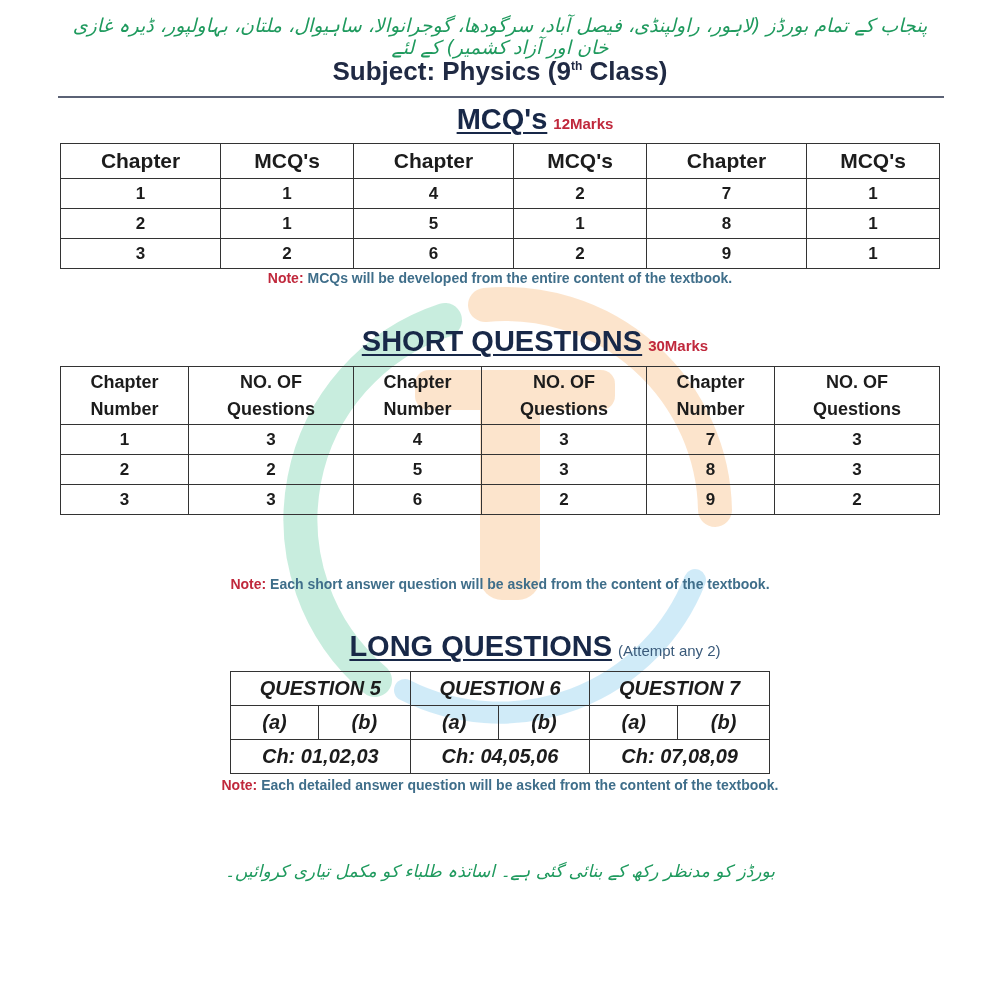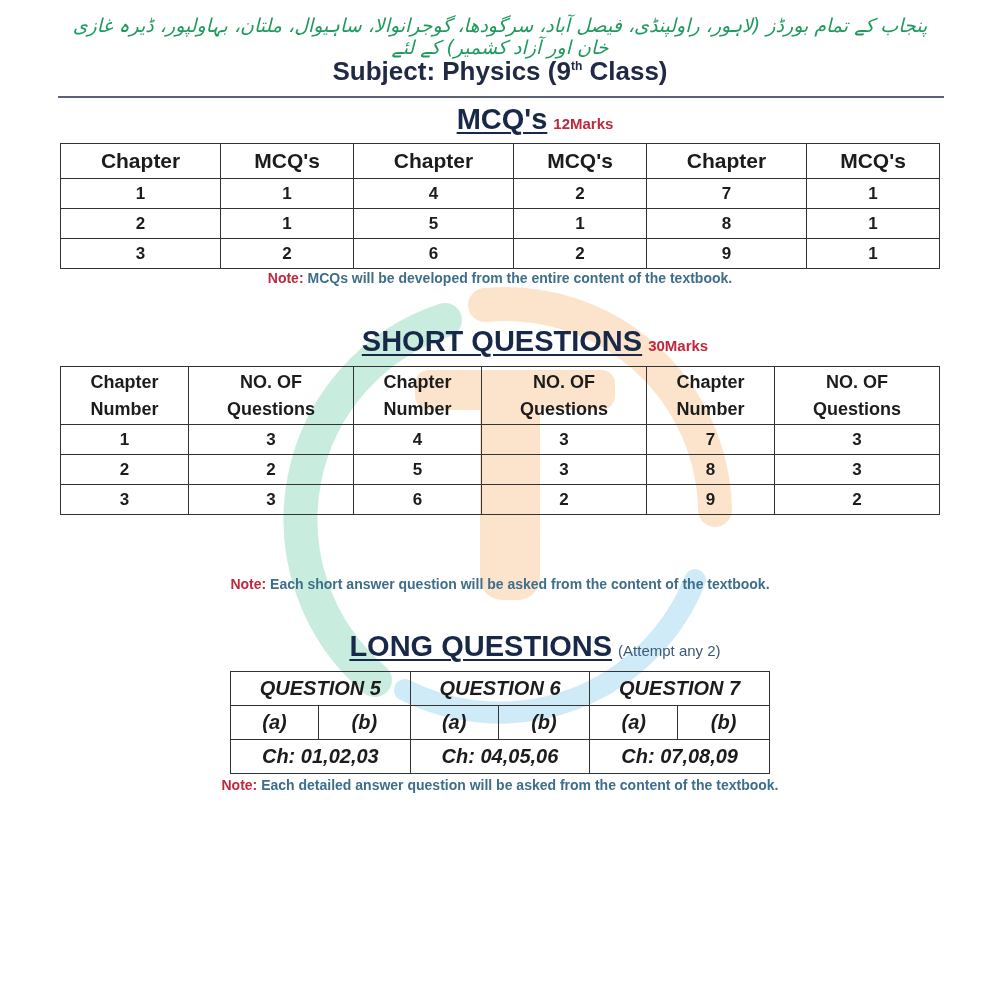--- a/index.html
+++ b/index.html
@@ -162,13 +162,14 @@
     <td colspan="2">Ch: 04,05,06</td>
     <td colspan="2">Ch: 07,08,09</td>
   </tr>
 </tbody>
   </table>
 <div class="note" style="top:777px;">
   <span class="lbl">Note:</span><span> Each detailed answer question will be asked from the content of the textbook.</span>
 </div>
 
 <div class="urdu urdu-note" style="top:852px;">
+  <div>بورڈز کو مدنظر رکھ کے بنائی گئی ہے۔ اساتذہ طلباء کو مکمل تیاری کروائیں۔</div>
 </div>
 
 </body></html>

